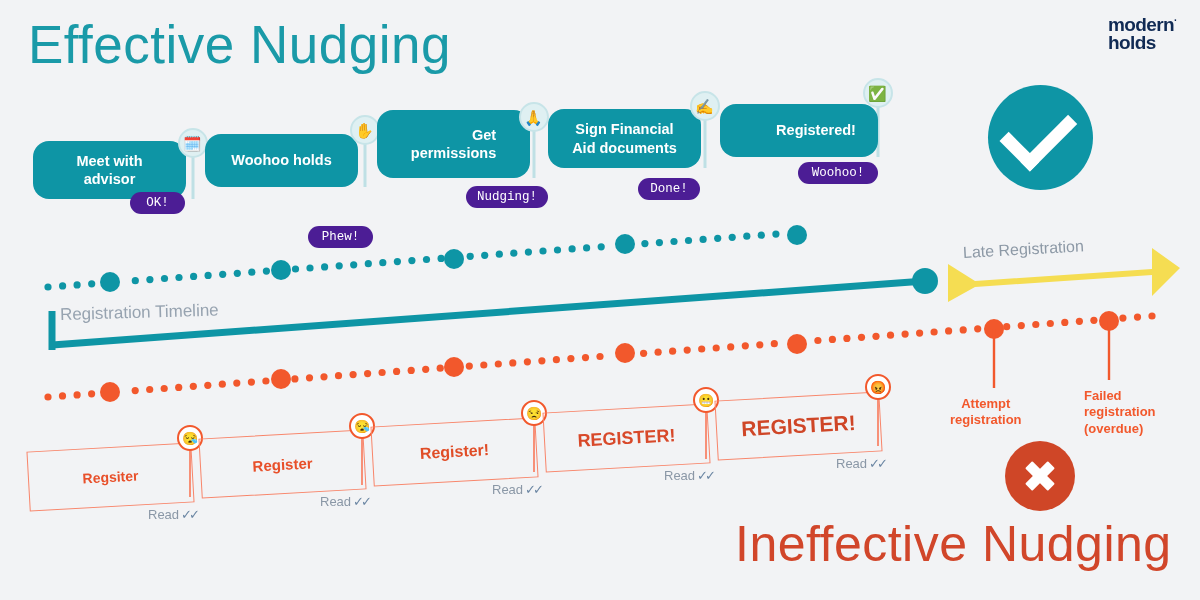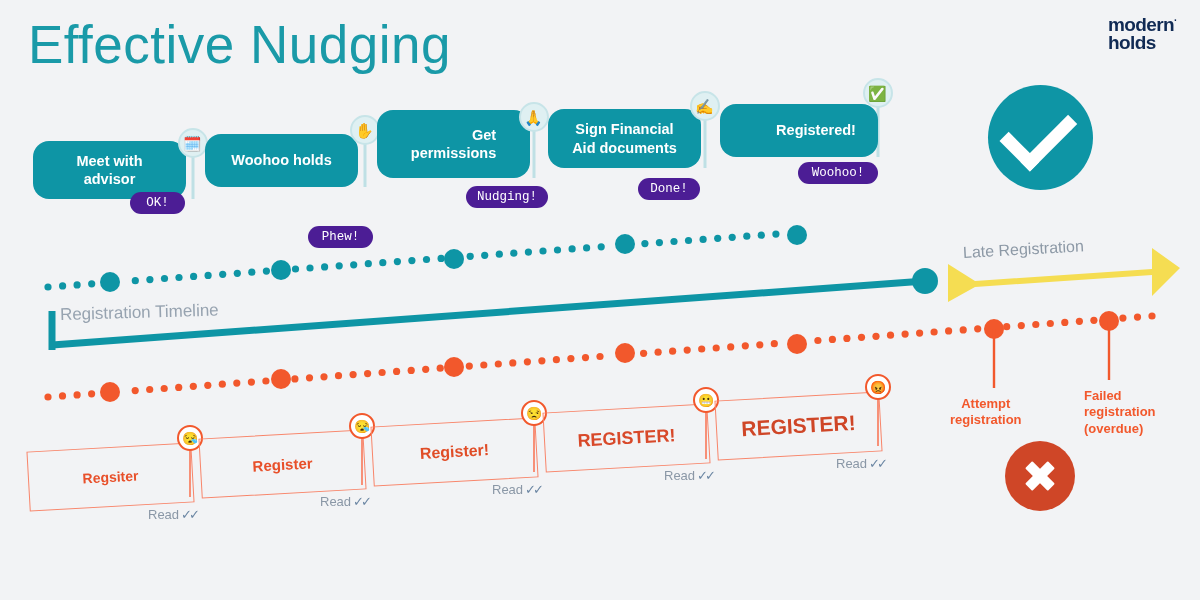--- a/index.html
+++ b/index.html
@@ -128,20 +128,21 @@
   #anno-failed{left:1084px;top:388px;text-align:left;}
 
   svg.layer{position:absolute;left:0;top:0;width:1200px;height:600px;pointer-events:none;}
 </style>
 </head>
 <body>
 
 <div class="stage">
 
   <div class="abs" id="title-effective">Effective Nudging</div>
+  <div class="abs" id="title-ineffective">Ineffective Nudging</div>
 
   <div class="abs" id="brand-modern-campus">
     <span class="mc-line"><span>modern</span><span class="mc-dot">·</span></span>
     <span class="mc-line">holds</span>
   </div>
 
   <div class="abs big-badge" id="badge-success">
     <div class="glyph-check"></div>
   </div>
   <div class="abs big-badge" id="badge-fail">

